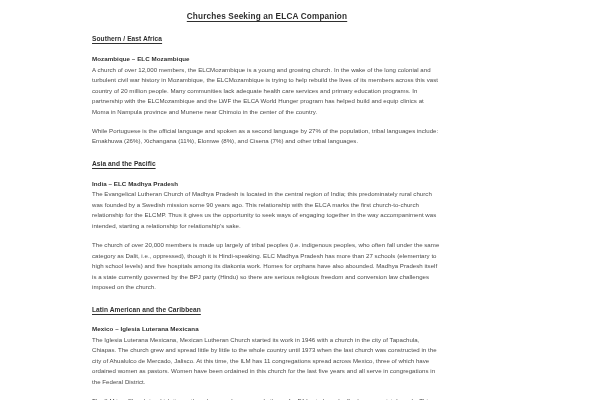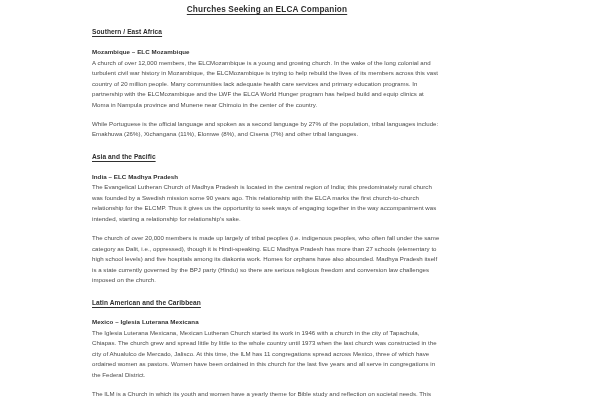--- a/index.html
+++ b/index.html
@@ -13,21 +13,21 @@
     overflow: hidden;
     font-family: "Liberation Sans", sans-serif;
     color: #3f3f3f;
   }
   .page {
     position: relative;
     width: 600px;
     height: 400px;
     background: #ffffff;
     box-sizing: border-box;
-    padding: 1px 158px 0 92px;
+    padding: 8px 158px 0 92px;
   }
   .doc-title {
     text-align: center;
     font-size: 8.2px;
     font-weight: bold;
     color: #2f2f2f;
     letter-spacing: 0.02em;
     margin: 4px 0 0 0;
     padding: 0;
     line-height: 1.25;

